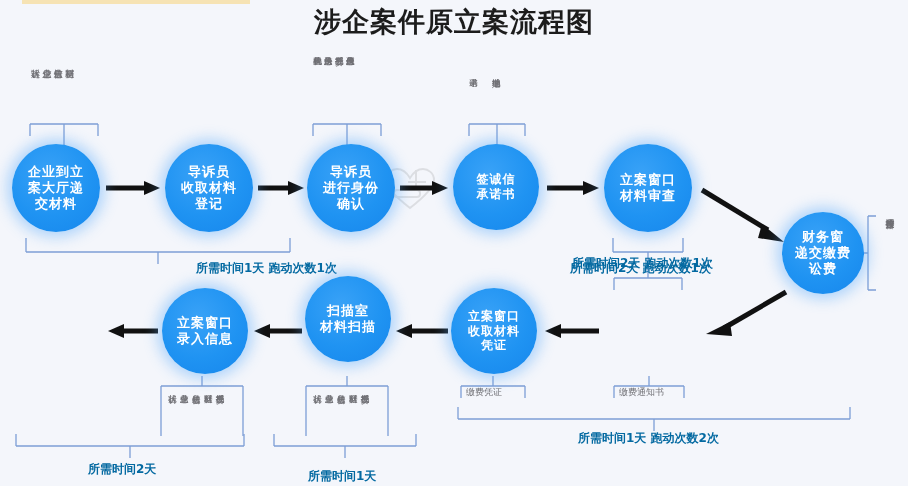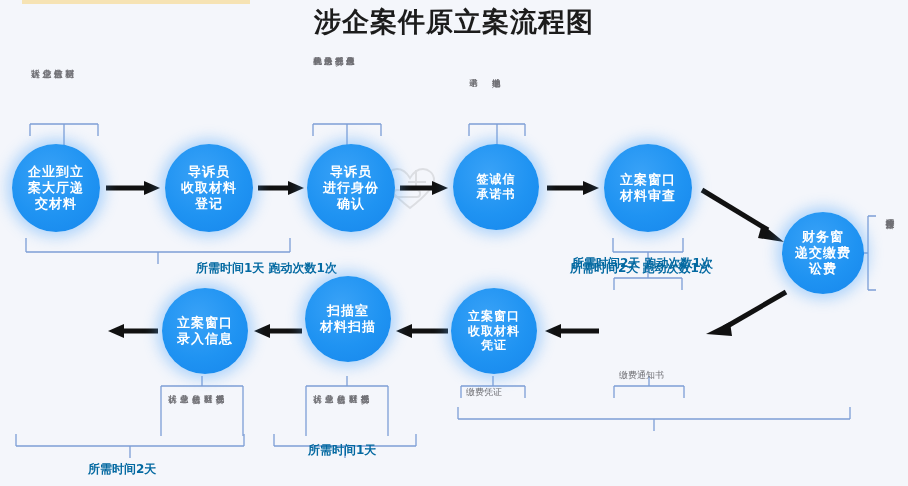--- a/index.html
+++ b/index.html
@@ -331,21 +331,21 @@
       <path d="M2 22 L2 10 M2 10 L66 10 M66 10 L66 22 M34 10 L34 0" fill="none" stroke="#7d9ed6" stroke-width="1.3"></path>
     </svg>
   </div>
   <div class="hlabel" style="left:466px;top:386px;">缴费凭证</div>
 
   <div class="bracket" style="left:612px;top:376px;">
     <svg width="74" height="24" viewBox="0 0 74 24">
       <path d="M2 22 L2 10 M2 10 L72 10 M72 10 L72 22 M37 10 L37 0" fill="none" stroke="#7d9ed6" stroke-width="1.3"></path>
     </svg>
   </div>
-  <div class="hlabel" style="left:619px;top:369px;">缴费通知书</div>
+  <div class="hlabel" style="left:619px;top:386px;">缴费通知书</div>
 
   <div class="bracket" style="left:159px;top:376px;">
     <svg width="86" height="62" viewBox="0 0 86 62">
       <path d="M2 60 L2 10 M2 10 L84 10 M84 10 L84 60 M43 10 L43 0" fill="none" stroke="#7d9ed6" stroke-width="1.3"></path>
     </svg>
   </div>
   <div class="vstack small" style="left:168px;top:388px;height:44px;gap:3px;">
     <div class="vcol">授权委托书</div>
     <div class="vcol">证据材料</div>
     <div class="vcol">被告信息</div>
@@ -371,21 +371,22 @@
       <path d="M2 2 L2 14 M2 14 L230 14 M230 14 L230 2 M116 14 L116 26" fill="none" stroke="#7d9ed6" stroke-width="1.3"></path>
     </svg>
   </div>
   <div class="redtext" style="left:88px;top:461px;">所需时间2天</div>
 
   <div class="bracket" style="left:272px;top:432px;">
     <svg width="146" height="28" viewBox="0 0 146 28">
       <path d="M2 2 L2 14 M2 14 L144 14 M144 14 L144 2 M73 14 L73 26" fill="none" stroke="#7d9ed6" stroke-width="1.3"></path>
     </svg>
   </div>
-  <div class="redtext" style="left:308px;top:442px;">所需时间1天</div>
+  <div class="redtext" style="left:308px;top:468px;">所需时间1天</div>
 
   <div class="bracket" style="left:456px;top:405px;">
     <svg width="396" height="28" viewBox="0 0 396 28">
       <path d="M2 2 L2 14 M2 14 L394 14 M394 14 L394 2 M198 14 L198 26" fill="none" stroke="#7d9ed6" stroke-width="1.3"></path>
     </svg>
   </div>
+  <div class="redtext" style="left:578px;top:430px;">所需时间1天  跑动次数2次</div>
 
 </div>
 
 </body></html>

